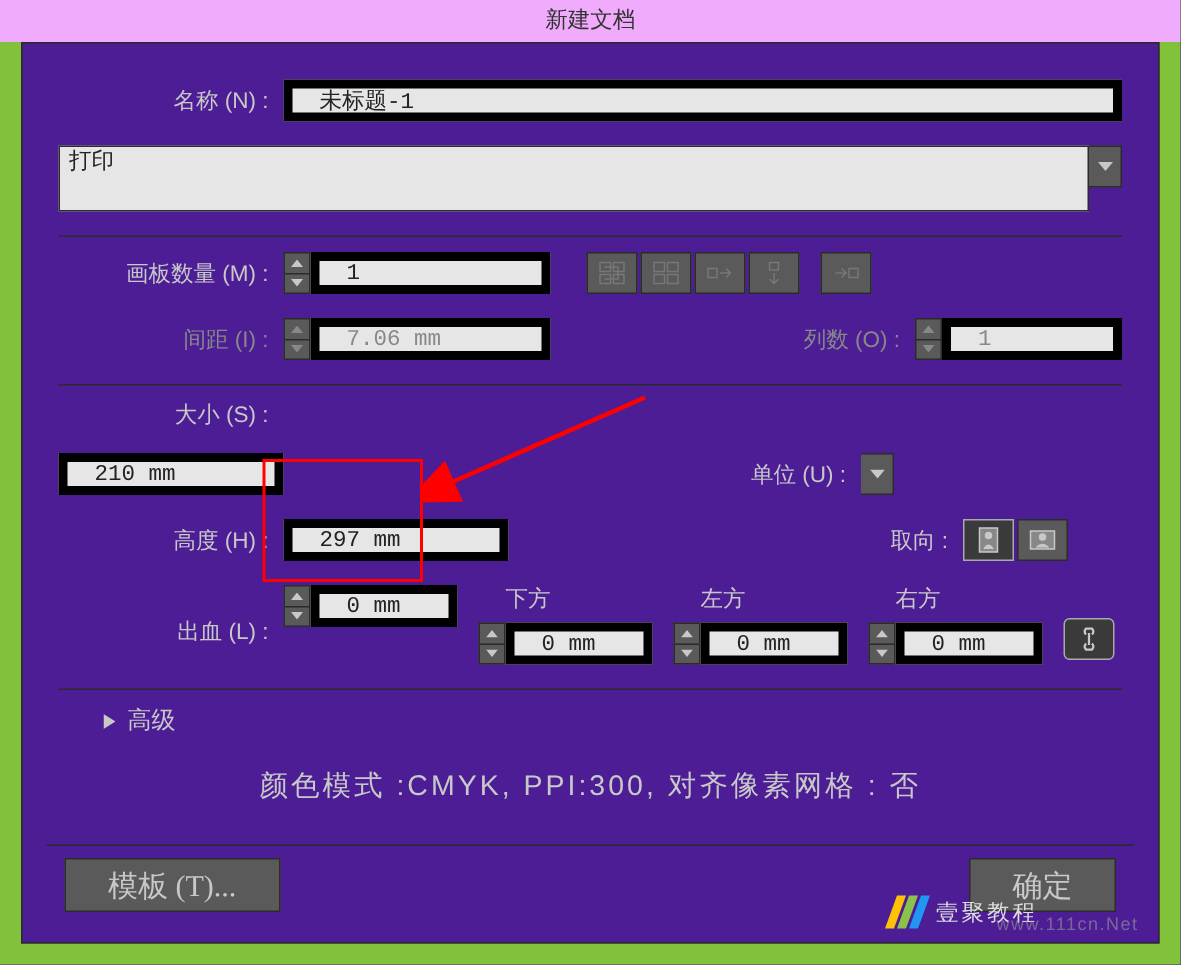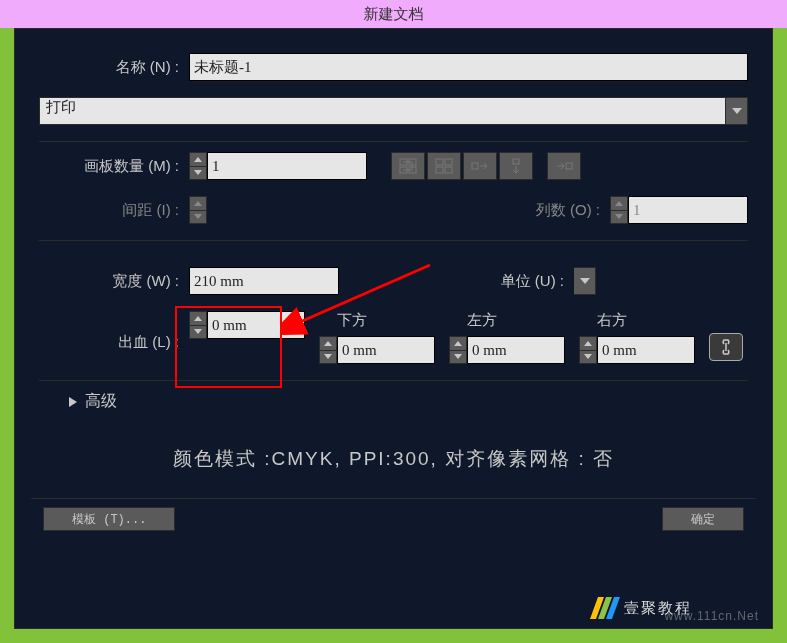--- a/index.html
+++ b/index.html
@@ -1,52 +1,52 @@
 <!DOCTYPE html>
 <html><head>
   <meta charset="utf-8">
   <style>
     * { margin: 0; padding: 0; box-sizing: border-box; font-family: "Microsoft YaHei", "SimSun", sans-serif; }
     body { width: 787px; height: 643px; background: #82c13a; overflow: hidden; position: relative; }
     .title-bar { height: 28px; background: #f0abfc; color: #333; text-align: center; line-height: 28px; font-size: 15px; }
-    .dialog { position: absolute; top: 28px; left: 14px; right: 14px; bottom: 14px; background: #0f172a; border: 1px solid #2b2b2b; color: #c8c8c8; }
+    .dialog { position: absolute; top: 28px; left: 14px; right: 14px; bottom: 14px; background: #4c1d95; border: 1px solid #2b2b2b; color: #c8c8c8; }
     .content { padding: 24px 24px 8px 24px; }
     .row { display: flex; align-items: center; margin-bottom: 16px; }
     .label { width: 150px; text-align: right; padding-right: 10px; font-size: 15px; color: #c8c8c8; }
     .label.dim { color: #888; }
-    .text-input { height: 28px; background: #e6e6e6; border: 1px solid #000000; padding: 0 4px; font-size: 15px; color: #222; font-family: Liberation Serif, serif; }
+    .text-input { height: 28px; background: #e6e6e6; border: 6px solid #000000; padding: 0 18px; font-size: 15px; color: #222; font-family: Liberation Mono, monospace; }
     .text-input.wide { flex: 1; }
     .text-input.medium { width: 160px; }
     .text-input.small { width: 120px; }
     .text-input.dim { color: #888; }
     .dropdown { position: relative; display: flex; flex: 1; }
-    .dropdown-field { flex: 1; height: 28px; background: #e6e6e6; border: 1px solid #2b2b2b; padding: 0 6px; font-size: 15px; color: #222; }
+    .dropdown-field { flex: 1; height: 44px; background: #e6e6e6; border: 1px solid #2b2b2b; padding: 0 6px; font-size: 15px; color: #222; }
     .dropdown-arrow { width: 22px; height: 28px; background: #5a5a5a; border: 1px solid #2b2b2b; border-left: none; display: flex; align-items: center; justify-content: center; cursor: pointer; }
     .dropdown-arrow svg { fill: #c8c8c8; }
     .spinner { display: flex; flex-direction: column; width: 18px; height: 28px; }
     .spinner-btn { flex: 1; background: #5a5a5a; border: 1px solid #2b2b2b; display: flex; align-items: center; justify-content: center; cursor: pointer; }
     .spinner-btn:first-child { border-bottom: none; }
     .spinner-btn svg { fill: #c8c8c8; }
     .icon-btn { width: 34px; height: 28px; background: #5a5a5a; border: 1px solid #2b2b2b; display: flex; align-items: center; justify-content: center; margin-right: 2px; cursor: pointer; }
     .icon-btn.selected { background: #3a3a3a; border: 1px solid #aaa; }
     .icon-btn svg { stroke: #c8c8c8; fill: none; }
     .icon-btn.dim svg { stroke: #777; }
     .icon-group { display: flex; margin-left: 24px; }
     .icon-group.gap { margin-left: 12px; }
     .sub-label { font-size: 15px; padding-right: 10px; }
     .bleed-col { display: flex; flex-direction: column; margin-right: 14px; }
     .bleed-header { font-size: 15px; margin-bottom: 6px; padding-left: 18px; }
     .bleed-input { display: flex; border-radius: 13px; }
     .link-btn { width: 34px; height: 28px; background: #3a3a3a; border: 1px solid #aaa; border-radius: 4px; display: flex; align-items: center; justify-content: center; margin-top: 22px; cursor: pointer; }
-    .adv-row { display: flex; align-items: center; padding-left: 30px; margin-top: 10px; margin-bottom: 26px; cursor: pointer; }
+    .adv-row { display: flex; align-items: center; padding-left: 30px; margin-top: 10px; margin-bottom: 12px; cursor: pointer; }
     .adv-row .tri { margin-right: 8px; }
     .info-row { text-align: center; font-size: 19px; padding: 8px 0 18px 0; letter-spacing: 2px; }
     .divider { border-top: 1px solid #2b2b2b; margin: 10px 0; }
     .button-row { display: flex; justify-content: space-between; padding: 8px 28px 0 28px; }
-    .btn { height: 24px; background: #5a5a5a; border: 1px solid #2b2b2b; color: #c8c8c8; padding: 0 28px; font-size: 12px; cursor: pointer; font-family: Liberation Mono, monospace; }
+    .btn { height: 36px; background: #5a5a5a; border: 1px solid #2b2b2b; color: #c8c8c8; padding: 0 28px; font-size: 20px; cursor: pointer; font-family: Liberation Serif, serif; }
     .btn-group { display: flex; gap: 16px; }
     .highlight-box { position: absolute; border: 2px solid #ff0000; pointer-events: none; }
     .arrow-annotation { position: absolute; pointer-events: none; }
     .redbox1 { top: 306px; left: 175px; width: 107px; height: 82px; }
     .watermark { position: absolute; bottom: 20px; right: 28px; font-size: 12px; color: #999; letter-spacing: 1px; opacity: 0.6; }
     .logo { position: absolute; bottom: 24px; right: 95px; display: flex; align-items: center; gap: 2px; }
     .logo-strokes { display: flex; gap: 2px; }
     .logo-stroke { width: 6px; height: 22px; transform: skewX(-20deg); }
     .logo-stroke.y { background: #ffc107; }
     .logo-stroke.g { background: #8bc34a; }
@@ -142,56 +142,78 @@
             <svg width="8" height="5">
               <polygon points="0,5 8,5 4,0" fill="#888"></polygon>
             </svg>
           </div>
         <div class="spinner-btn">
             <svg width="8" height="5">
               <polygon points="0,0 8,0 4,5" fill="#888"></polygon>
             </svg>
           </div>
       </div>
+      <input class="text-input medium dim" value="7.06 mm" style="">
       <div style="flex:1"></div>
       <div class="sub-label" style="color:#888">列数 (O) :</div>
       <div class="spinner">
         <div class="spinner-btn">
             <svg width="8" height="5">
               <polygon points="0,5 8,5 4,0" fill="#888"></polygon>
             </svg>
           </div>
         <div class="spinner-btn">
             <svg width="8" height="5">
               <polygon points="0,0 8,0 4,5" fill="#888"></polygon>
             </svg>
           </div>
       </div>
       <input class="text-input small dim" value="1" style="">
     </div>
 
     <div class="divider"></div>
 
     <div class="row">
-    </div>
-
-    <div class="row">
-      <div class="label">宽度 (W) :</div>
+      <div class="label">大小 (S) :</div>
+    </div>
+
+    <div class="row">
       <input class="text-input medium" style="width: 150px;" value="210 mm">
       <div style="flex:1"></div>
       <div class="sub-label">单位 (U) :</div>
       <div class="dropdown" style="flex:0 0 174px">
         <div class="dropdown-arrow">
             <svg width="10" height="6">
               <polygon points="0,0 10,0 5,6" fill="#c8c8c8"></polygon>
             </svg>
           </div>
       </div>
     </div>
 
+    <div class="row">
+      <div class="label">高度 (H) :</div>
+      <input class="text-input medium" style="width: 150px;" value="297 mm">
+      <div style="flex:1"></div>
+      <div class="sub-label">取向 :</div>
+      <div class="icon-btn selected">
+          <svg width="14" height="18" viewBox="0 0 14 18">
+            <rect x="1" y="1" width="12" height="16" stroke="#c8c8c8" fill="#888"></rect>
+            <circle cx="7" cy="6" r="2" fill="#c8c8c8"></circle>
+            <path d="M4 15 Q7 10 10 15" fill="#c8c8c8"></path>
+          </svg>
+        </div>
+      <div class="icon-btn">
+          <svg width="18" height="14" viewBox="0 0 18 14">
+            <rect x="1" y="1" width="16" height="12" stroke="#c8c8c8" fill="#888"></rect>
+            <circle cx="9" cy="5" r="2" fill="#c8c8c8"></circle>
+            <path d="M5 12 Q9 8 13 12" fill="#c8c8c8"></path>
+          </svg>
+        </div>
+      <div style="width:34px"></div>
+    </div>
 
     <div class="row" style="align-items:flex-start">
       <div class="label" style="margin-top:22px">出血 (L) :</div>
       <div class="bleed-col">
         <div class="bleed-input">
           <div class="spinner">
             <div class="spinner-btn">
                 <svg width="8" height="5">
                   <polygon points="0,5 8,5 4,0" fill="#c8c8c8"></polygon>
                 </svg>

